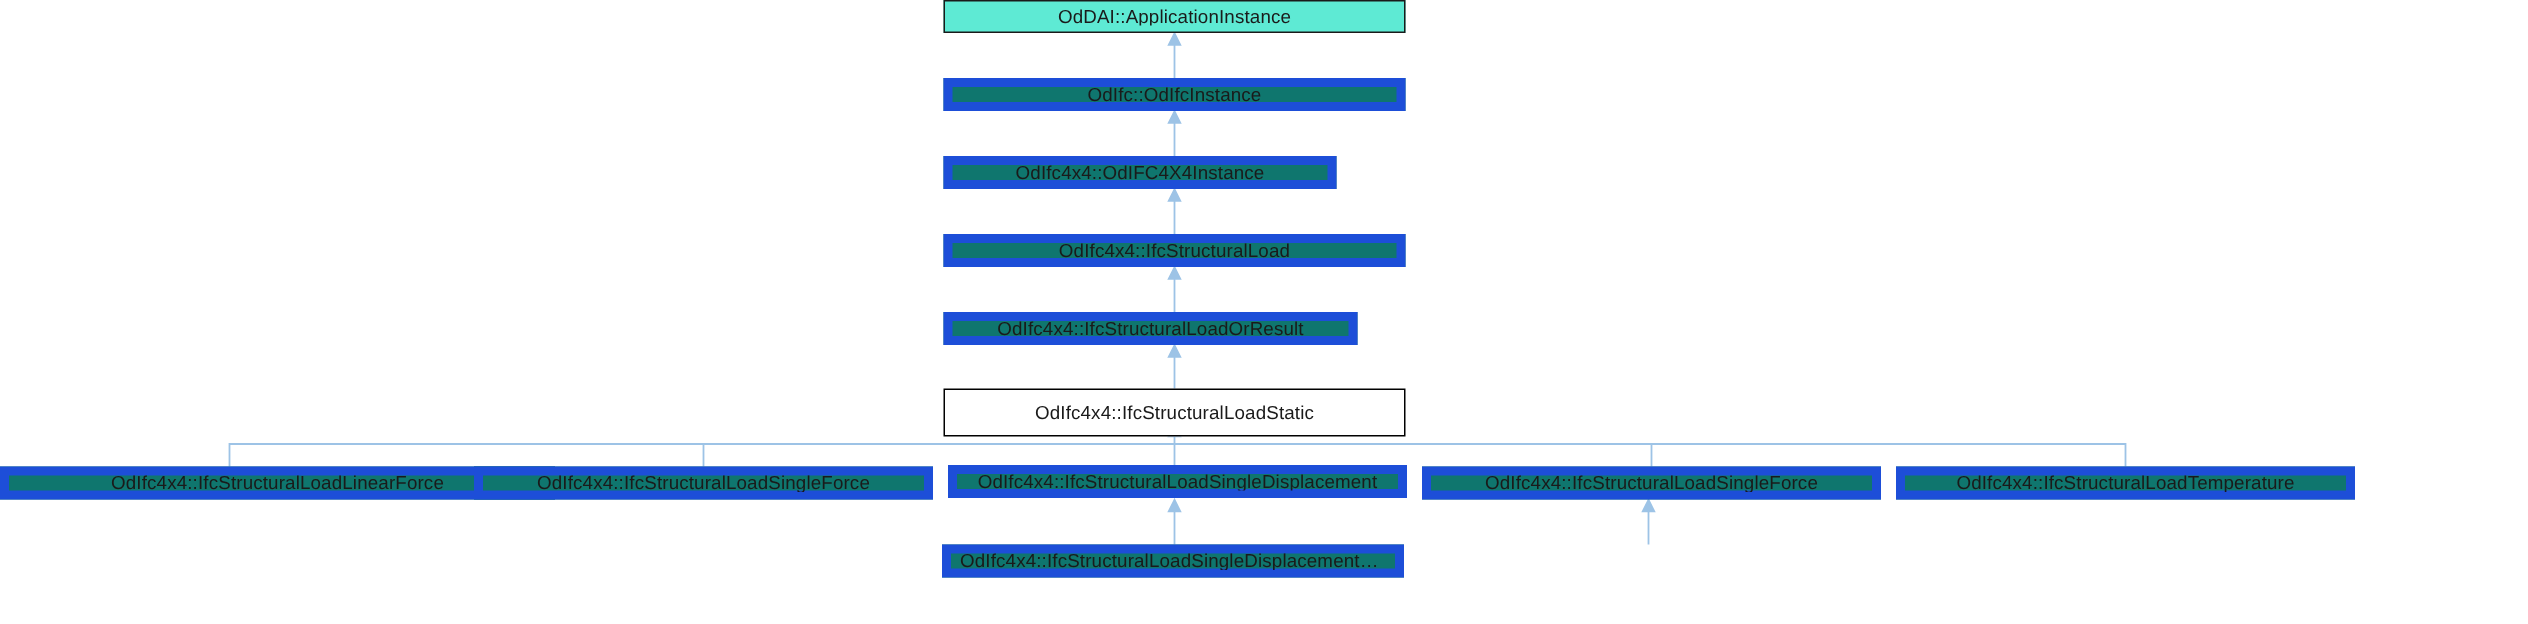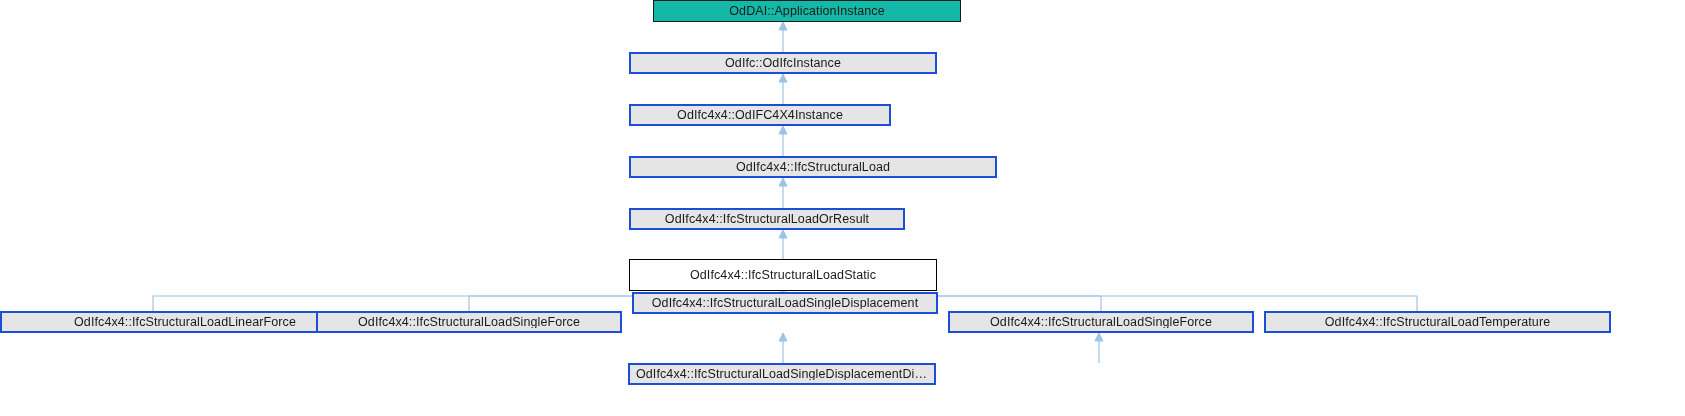--- a/index.html
+++ b/index.html
@@ -13,36 +13,35 @@
   #diagram {
     position: relative;
     width: 1685px;
     height: 416px;
     overflow: hidden;
     background: #ffffff;
   }
   .node {
     position: absolute;
     box-sizing: border-box;
-    border: 2px solid #1d4ed8;
-    background: #e5e5e5;
+    border: 6px solid #1d4ed8;
+    background: #0f766e;
     color: #1a1a1a;
     font-size: 12.5px;
     line-height: 1;
     display: flex;
     align-items: center;
     justify-content: center;
     text-align: center;
     white-space: nowrap;
     letter-spacing: 0.1px;
   }
   .node.root {
-    background: #14b8a6;
+    background: #5eead4;
     border: 1px solid #1a1a1a;
-    margin-left: 24px;
   }
   .node.current {
     background: #ffffff;
     border: 1.5px solid #000000;
   }
   .node span {
     display: block;
     padding: 0 6px;
     overflow: hidden;
     text-overflow: ellipsis;
@@ -104,40 +103,40 @@
 
   <div class="node root" style="left:629px; top:0px; width:308px; height:22px;">
     <span>OdDAI::ApplicationInstance</span>
   </div>
   <div class="node" style="left:629px; top:52px; width:308px; height:22px;">
     <span>OdIfc::OdIfcInstance</span>
   </div>
   <div class="node" style="left:629px; top:104px; width:262px; height:22px;">
     <span>OdIfc4x4::OdIFC4X4Instance</span>
   </div>
-  <div class="node" style="left:629px; top:156px; width:368px; height:22px;">
+  <div class="node" style="left:629px; top:156px; width:308px; height:22px;">
     <span>OdIfc4x4::IfcStructuralLoad</span>
   </div>
   <div class="node" style="left:629px; top:208px; width:276px; height:22px;">
     <span>OdIfc4x4::IfcStructuralLoadOrResult</span>
   </div>
   <div class="node current" style="left:629px; top:259px; width:308px; height:32px;">
     <span>OdIfc4x4::IfcStructuralLoadStatic</span>
   </div>
   <div class="node" style="left:0px; top:311px; width:370px; height:22px;">
     <span>OdIfc4x4::IfcStructuralLoadLinearForce</span>
   </div>
   <div class="node" style="left:316px; top:311px; width:306px; height:22px;">
     <span>OdIfc4x4::IfcStructuralLoadSingleForce</span>
   </div>
-  <div class="node" style="left:632px; top:292px; width:306px; height:22px;">
+  <div class="node" style="left:632px; top:310px; width:306px; height:22px;">
     <span>OdIfc4x4::IfcStructuralLoadSingleDisplacement</span>
   </div>
   <div class="node" style="left:948px; top:311px; width:306px; height:22px;text-align:center;">
     <span>OdIfc4x4::IfcStructuralLoadSingleForce</span>
   </div>
-  <div class="node" style="left:1264px; top:311px; width:347px; height:22px;">
+  <div class="node" style="left:1264px; top:311px; width:306px; height:22px;">
     <span>OdIfc4x4::IfcStructuralLoadTemperature</span>
   </div>
   <div class="node" style="left:628px; top:363px; width:308px; height:22px;">
     <span>OdIfc4x4::IfcStructuralLoadSingleDisplacementDistortion</span>
   </div>
 </div>
 
 </body></html>

